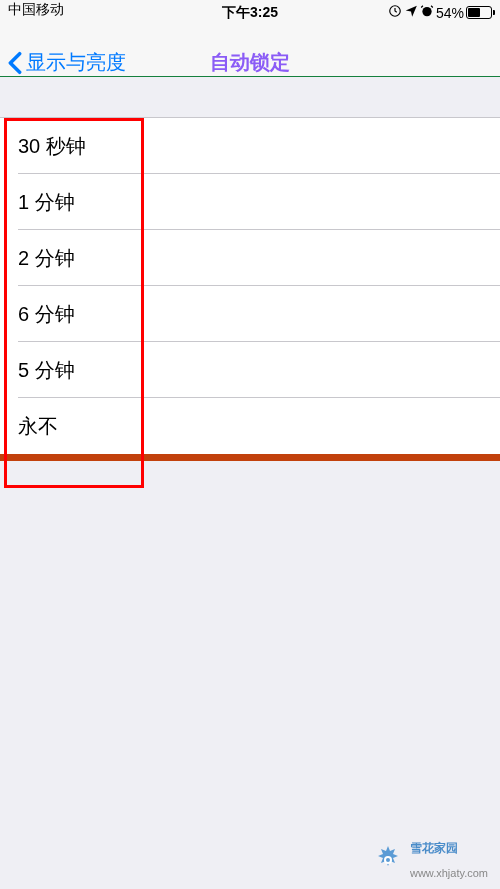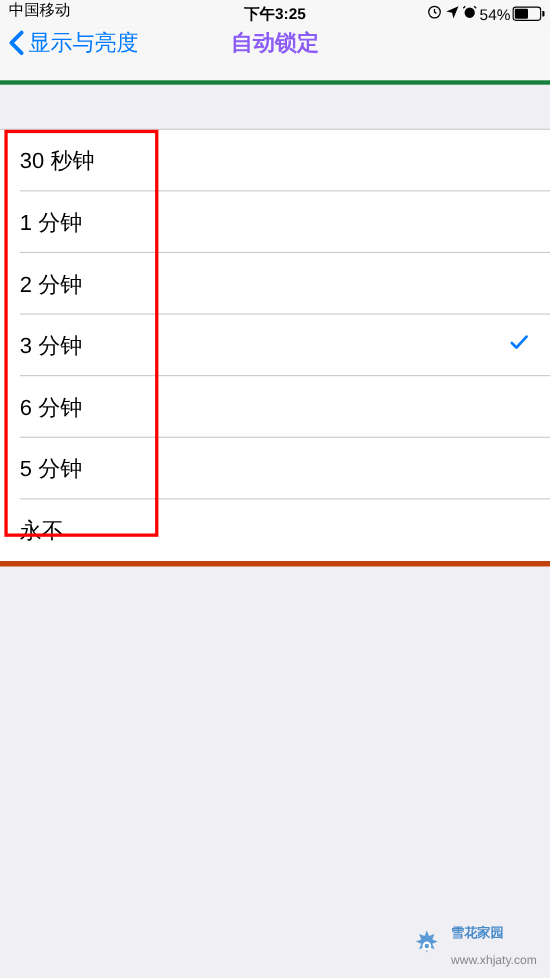--- a/index.html
+++ b/index.html
@@ -79,23 +79,23 @@
     }
     .battery-fill {
       height: 100%;
       width: 54%;
       background: #000;
       border-radius: 1px;
     }
     .nav-bar {
       height: 52px;
       background: #f7f7f7;
-      border-bottom: 4px solid #15803d;
-      display: flex;
-      align-items: flex-start;
+      border-bottom: 1px solid #15803d;
+      display: flex;
+      align-items: flex-end;
       position: relative;
     }
     .back-button {
       display: flex;
       align-items: center;
       color: #007aff;
       font-size: 20px;
       padding-left: 8px;
       cursor: pointer;
     }
@@ -109,21 +109,21 @@
       left: 50%;
       transform: translateX(-50%);
       font-size: 20px;
       font-weight: 600;
       color: #8b5cf6;
     }
     .list-group {
       margin-top: 40px;
       background: #fff;
       border-top: 1px solid #c8c7cc;
-      border-bottom: 5px solid #c2410c;
+      border-bottom: 7px solid #c2410c;
     }
     .list-item {
       height: 56px;
       display: flex;
       align-items: center;
       justify-content: space-between;
       padding: 0 18px;
       font-size: 20px;
       color: #000;
       position: relative;
@@ -239,26 +239,20 @@
     <div class="list-item">
       <span>30 秒钟</span>
     </div>
     <div class="list-item">
       <span>1 分钟</span>
     </div>
     <div class="list-item">
       <span>2 分钟</span>
     </div>
     <div class="list-item">
-      <span>3 分钟</span>
-      <span><svg class="checkmark" viewBox="0 0 24 24" fill="none" stroke="#007aff" stroke-width="3" stroke-linecap="round" stroke-linejoin="round">
-          <polyline points="4,13 9,18 20,6"></polyline>
-        </svg></span>
-    </div>
-    <div class="list-item">
       <span>6 分钟</span>
     </div>
     <div class="list-item">
       <span>5 分钟</span>
     </div>
     <div class="list-item">
       <span>永不</span>
     </div>
   </div>
 

